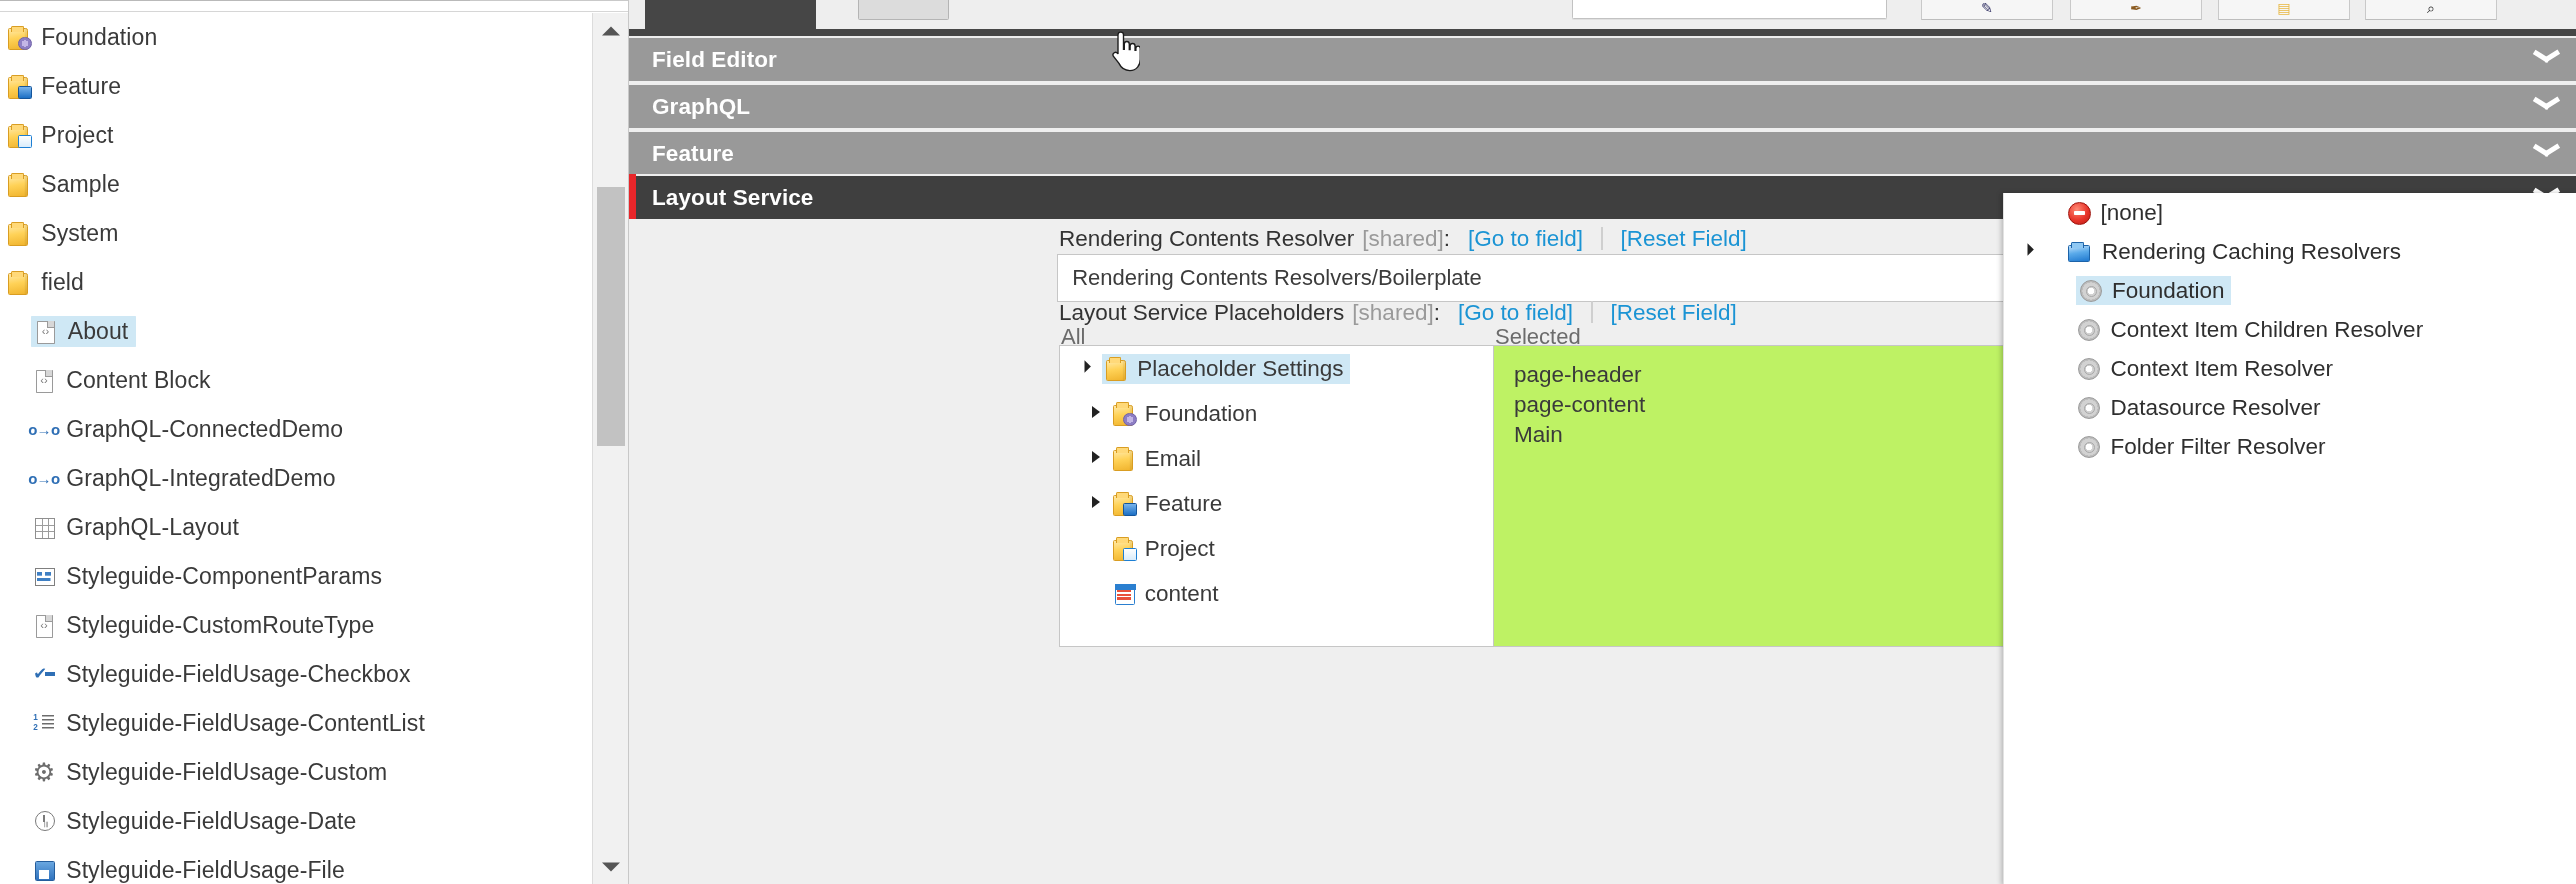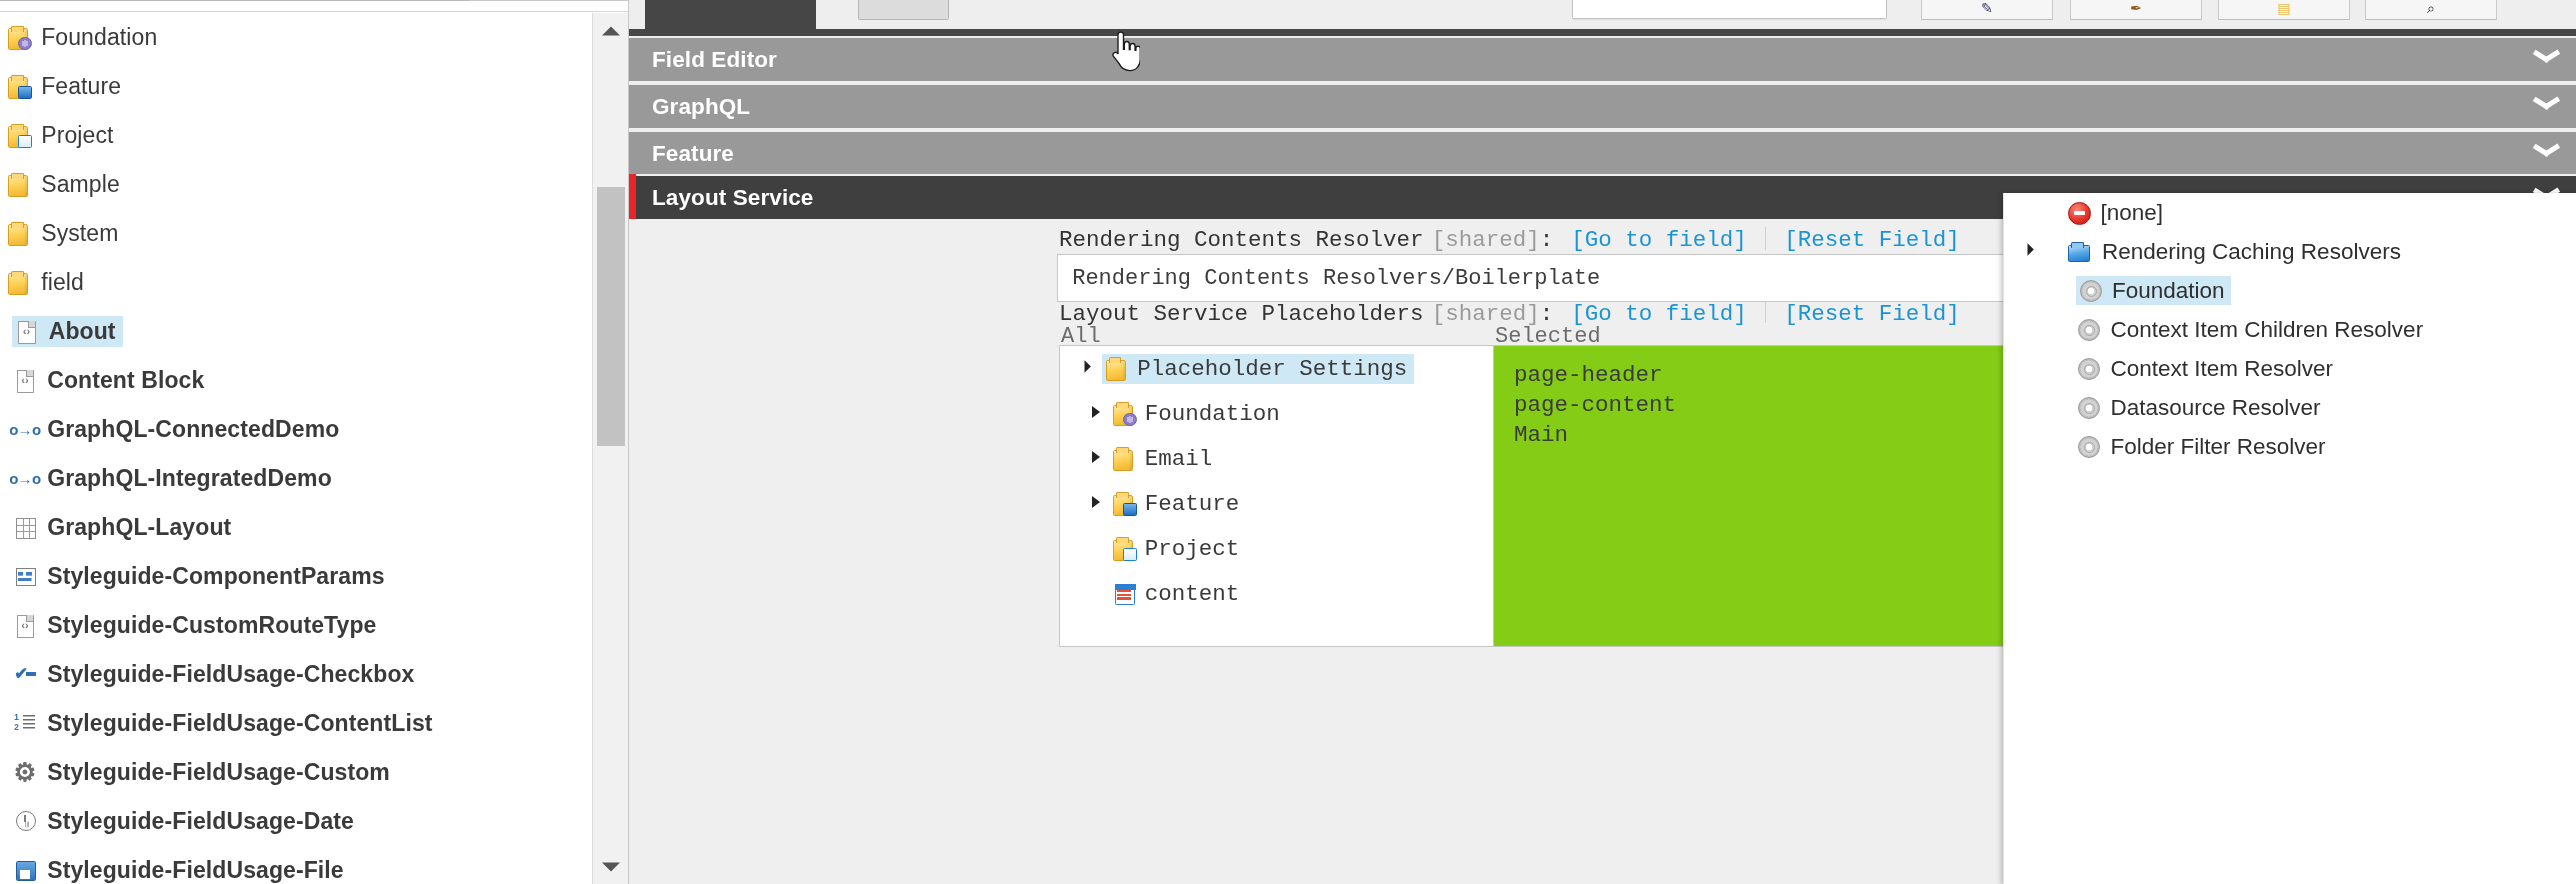--- a/index.html
+++ b/index.html
@@ -36,21 +36,21 @@
   }
   .tree-row {
     display: flex; align-items: center;
     height: 49px;
     padding-left: 6px;
     font-size: 23px;
     color: #3a3a3a;
     white-space: nowrap;
   }
   .tree-row .tlabel { margin-left: 9.7px; letter-spacing: 0.1px; }
-  .tree-row.indent { padding-left: 12px; font-weight: bold; }
+  .tree-row.indent { padding-left: 31px; }
   .tree-row.selected .tsel {
     background: #cfe8f5;
     display: inline-flex; align-items: center;
     padding: 2.2px 7.5px 2.2px 1.5px;
     border-radius: 0.7px;
   }
   .tsel { display: inline-flex; align-items: center; }
 
   
   .ic { width: 25.5px; height: 27px; display:inline-block; position: relative; flex: 0 0 auto; }
@@ -227,21 +227,21 @@
   .sect.active .redbar {
     position:absolute; left:0; top:-2.2px; bottom:0; width:6.7px; background:#e8262a;
   }
   #sect-field { top:36px; }
   #sect-graphql { top:83px; }
   #sect-caching { top:130px; }
   #sect-layout { top:174px; }
 
   
   #panel {
-    position:absolute; left:0; top:225px; width:1947px; height:660px; background:#efefef;font-family:Liberation Mono, monospace;
+    position:absolute; left:0; top:225px; width:1947px; height:660px; background:#efefef;
   }
   .fieldlabel-row {
     position:absolute; display:flex; align-items:baseline; white-space:nowrap;
     font-size:22.5px; color:#333333;
   }
   .fl-name { color:#333333; }
   .fl-shared { color:#9a9a9a; margin-left:8.2px; }
   .fl-colon { color:#333333; }
   .fl-link { color:#1b94d4; margin-left:18px; }
   .fl-div {
@@ -312,21 +312,21 @@
   #allthumb { position:absolute; left:2.2px; top:31px; width:24px; height:238px; background:#c2c2c2; }
 
   
   .xfer { position:absolute; font-size:31.5px; color:#4a86c8; font-weight:bold; line-height:31.5px; }
   #xfer-right { left:1275px; top:131px; }
   #xfer-left  { left:1275px; top:166px; }
 
   
   #sel-box {
     position:absolute; left:864px; top:120px; width:886px; height:300px;
-    background:#84cc16; border:0.7px solid #c6c6c6; overflow:hidden;
+    background:#bef264; border:0.7px solid #c6c6c6; overflow:hidden;
   }
   .sel-row { font-size:22.5px; color:#3a3a3a; padding-left:20px; height:30px; line-height:30px; white-space:nowrap; }
   #sel-list { padding-top:13.5px; }
 
   
   #sect-more1 { position:absolute; left:1777px; top:390px; width:170px; height:45px; background:#999999; }
   #sect-more1 .chev { position:absolute; right:16.5px; top:50%; transform:translateY(-50%); width:27px; height:16.5px; }
   #sect-more1 .chev::before, #sect-more1 .chev::after{
     content:""; position:absolute; top:2.2px; width:16.5px; height:4.5px; background:#ffffff;
   }

